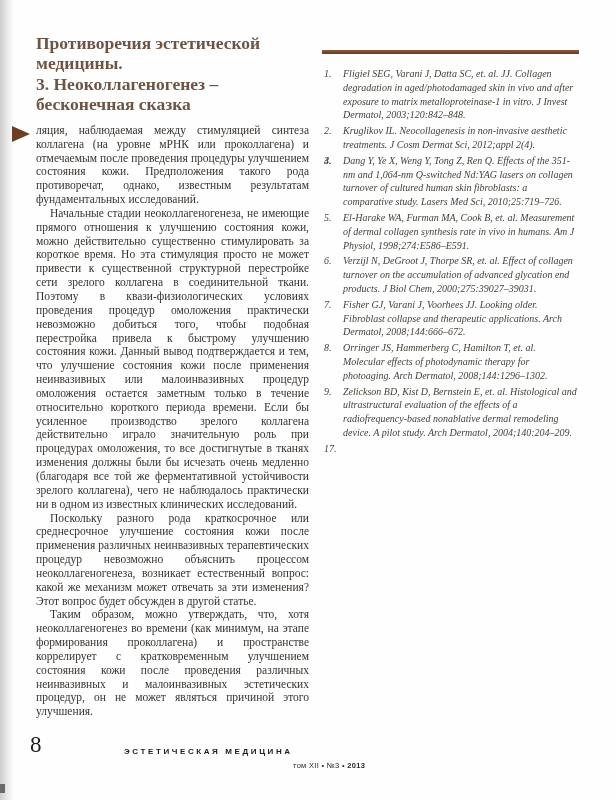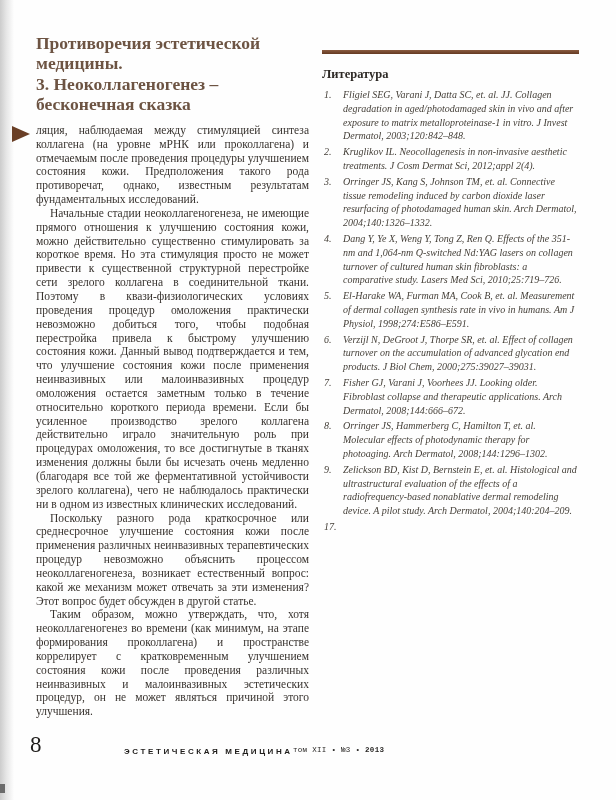--- a/index.html
+++ b/index.html
@@ -103,22 +103,22 @@
     left: 124px; top: 17px;
     font-family: "Liberation Sans", sans-serif;
     font-weight: bold;
     font-size: 8px;
     letter-spacing: 2.6px;
     color: #1e1c1a;
     white-space: nowrap;
   }
   .issue {
     position: absolute;
-    left: 293px; top: 16px;
-    font-family: Liberation Mono, monospace;
+    left: 293px; top: 31px;
+    font-family: Liberation Sans, sans-serif;
     font-size: 7.5px;
     color: #2a2826;
     letter-spacing: 0.3px;
     white-space: nowrap;
   }
   .issue .year { font-weight: bold; }
 </style>
 </head>
 <body>
 
@@ -135,33 +135,31 @@
       <span class="marker"></span>
       <p class="para first">ляция, наблюдаемая между стимуляцией синтеза коллагена (на уровне мРНК или проколлагена) и отмечаемым после проведения процедуры улучшением состояния кожи. Предположения такого рода противоречат, однако, известным результатам фундаментальных исследований.</p>
       <p class="para">Начальные стадии неоколлагеногенеза, не имеющие прямого отношения к улучшению состояния кожи, можно действительно существенно стимулировать за короткое время. Но эта стимуляция просто не может привести к существенной структурной перестройке сети зрелого коллагена в соединительной ткани. Поэтому в квази-физиологических условиях проведения процедур омоложения практически невозможно добиться того, чтобы подобная перестройка привела к быстрому улучшению состояния кожи. Данный вывод подтверждается и тем, что улучшение состояния кожи после применения неинвазивных или малоинвазивных процедур омоложения остается заметным только в течение относительно короткого периода времени. Если бы усиленное производство зрелого коллагена действительно играло значительную роль при процедурах омоложения, то все достигнутые в тканях изменения должны были бы исчезать очень медленно (благодаря все той же ферментативной устойчивости зрелого коллагена), чего не наблюдалось практически ни в одном из известных клинических исследований.</p>
       <p class="para">Поскольку разного рода краткосрочное или среднесрочное улучшение состояния кожи после применения различных неинвазивных терапевтических процедур невозможно объяснить процессом неоколлагеногенеза, возникает естественный вопрос: какой же механизм может отвечать за эти изменения? Этот вопрос будет обсужден в другой статье.</p>
       <p class="para">Таким образом, можно утверждать, что, хотя неоколлагеногенез во времени (как минимум, на этапе формирования проколлагена) и пространстве коррелирует с кратковременным улучшением состояния кожи после проведения различных неинвазивных и малоинвазивных эстетических процедур, он не может являться причиной этого улучшения.</p>
     </div>
   </div>
 
   <div class="col-right">
     <div class="rule"></div>
-    <h2 class="ref-heading">Литература</h2>
     <ol class="ref-list">
       <li class="ref">
         <span class="ref-num">1.</span>
         <span class="ref-text">Fligiel SEG, Varani J, Datta SC, et. al. JJ. Collagen degradation in aged/photodamaged skin in vivo and after exposure to matrix metalloproteinase-1 in vitro. J Invest Dermatol, 2003;120:842–848.</span>
       </li>
       <li class="ref">
         <span class="ref-num">2.</span>
         <span class="ref-text">Kruglikov IL. Neocollagenesis in non-invasive aesthetic treatments. J Cosm Dermat Sci, 2012;appl 2(4).</span>
       </li>
       <li class="ref">
         <span class="ref-num">3.</span>
-        <span class="ref-text">Orringer JS, Kang S, Johnson TM, et. al. Connective tissue remodeling induced by carbon dioxide laser resurfacing of photodamaged human skin. Arch Dermatol, 2004;140:1326–1332.</span>
       </li>
       <li class="ref">
         <span class="ref-num">4.</span>
         <span class="ref-text">Dang Y, Ye X, Weng Y, Tong Z, Ren Q. Effects of the 351-nm and 1,064-nm Q-switched Nd:YAG lasers on collagen turnover of cultured human skin fibroblasts: a comparative study. Lasers Med Sci, 2010;25:719–726.</span>
       </li>
       <li class="ref">
         <span class="ref-num">5.</span>
         <span class="ref-text">El-Harake WA, Furman MA, Cook B, et. al. Measurement of dermal collagen synthesis rate in vivo in humans. Am J Physiol, 1998;274:E586–E591.</span>
       </li>
       <li class="ref">

